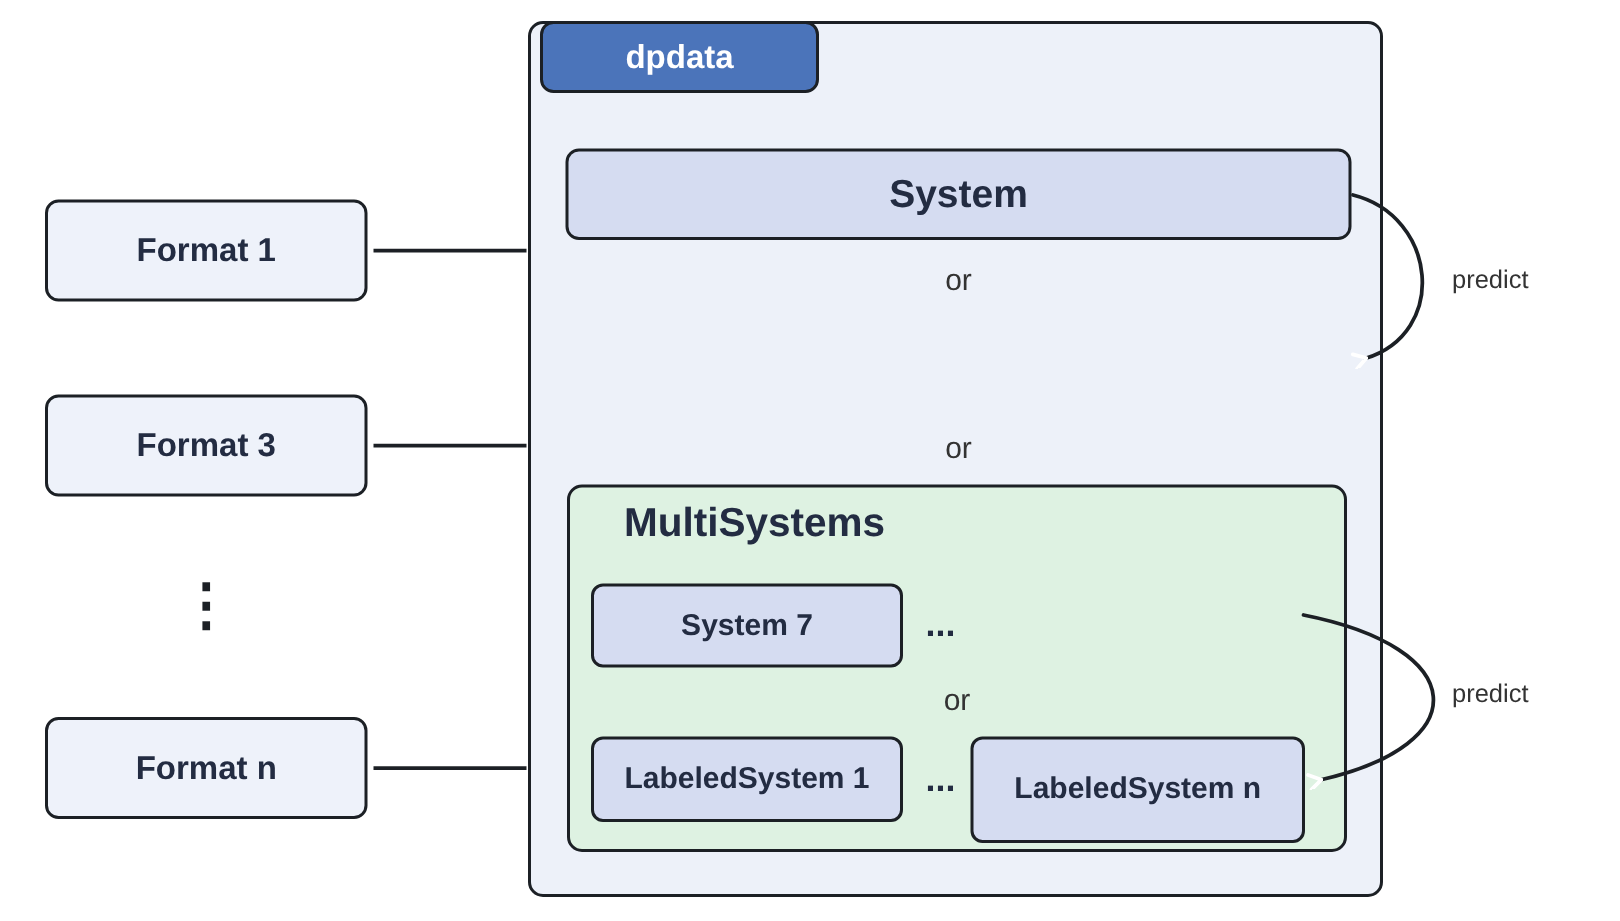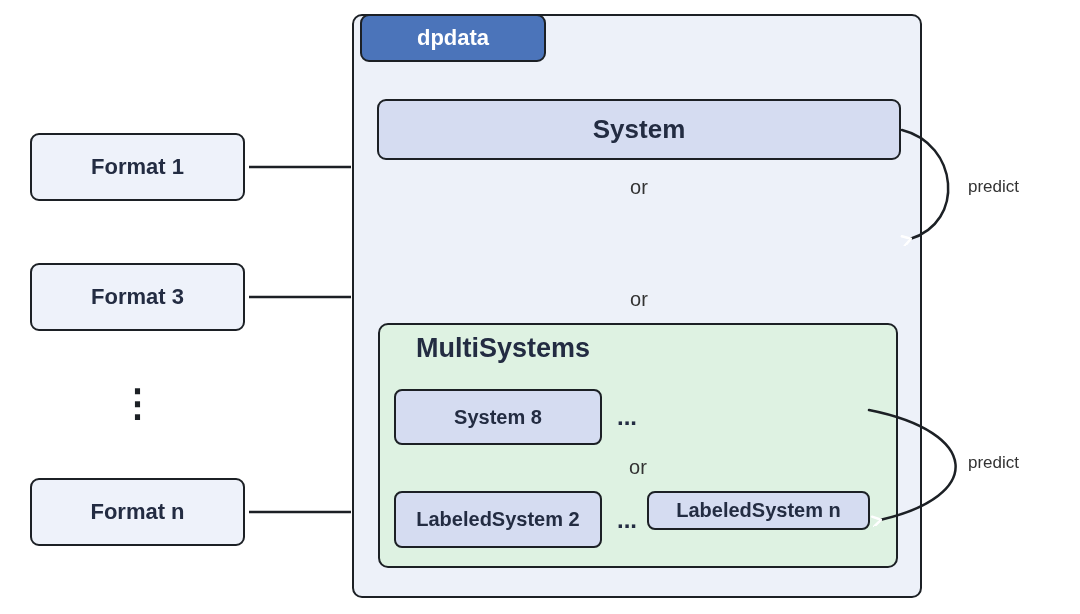--- a/index.html
+++ b/index.html
@@ -127,31 +127,31 @@
   <div class="box tab">
     <span>dpdata</span>
   </div>
   <div class="or-label" style="top:171px">or</div>
   <div class="or-label" style="top:283px">or</div>
 
   <div class="box ms-box">
     <div class="ms-title">MultiSystems</div>
 
     <div class="box small-box" style="left:14px;top:64px;width:208px;height:56px">
-      <span>System 8</span>
+      <span>System 7</span>
     </div>
     <div class="h-ellipsis" style="left:226px;top:64px;width:42px;height:56px">...</div>
 
     <div class="ms-or">or</div>
 
     <div class="box small-box" style="left:14px;top:166px;width:208px;height:57px">
-      <span>LabeledSystem 2</span>
+      <span>LabeledSystem 1</span>
     </div>
     <div class="h-ellipsis" style="left:226px;top:166px;width:42px;height:57px">...</div>
-    <div class="box small-box" style="left:267px;top:166px;width:223px;height:39px">
+    <div class="box small-box" style="left:267px;top:166px;width:223px;height:71px">
       <span>LabeledSystem n</span>
     </div>
   </div>
 
   <div class="predict top">predict</div>
   <div class="predict bottom">predict</div>
 
   <svg class="overlay" viewBox="0 0 1080 614">
     <defs>
       <marker id="chev" markerWidth="14" markerHeight="14" refX="2" refY="5" orient="auto" markerUnits="userSpaceOnUse">

